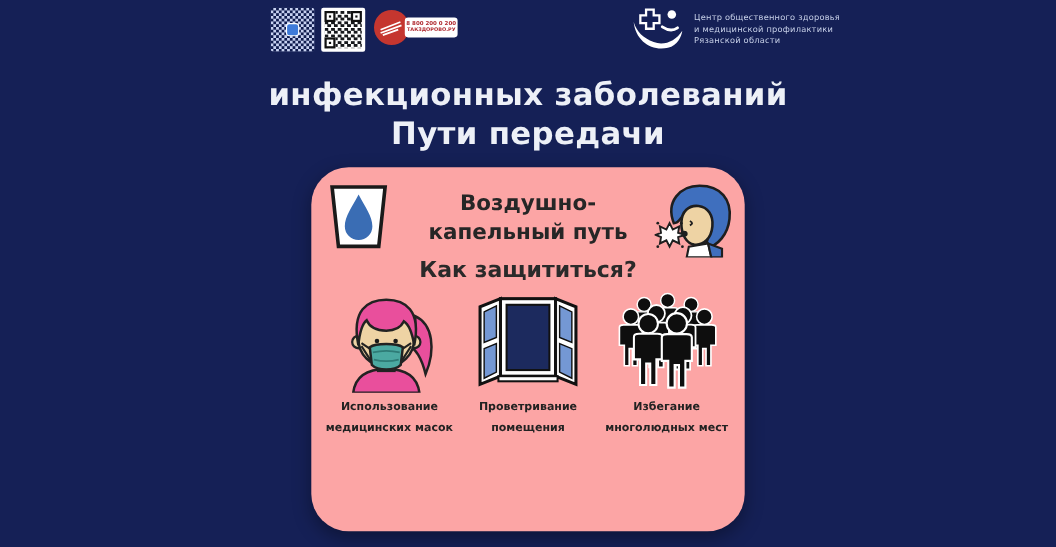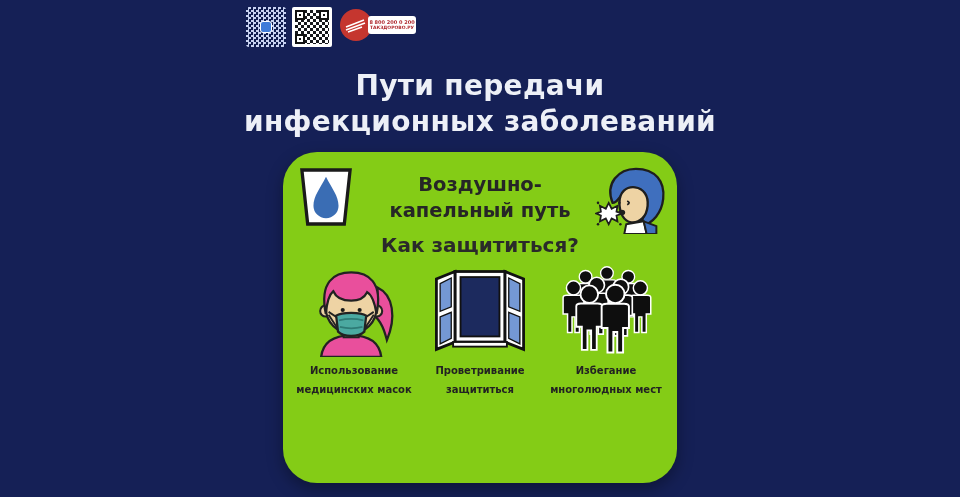--- a/index.html
+++ b/index.html
@@ -58,21 +58,21 @@
   
   .poster-title {
     position:absolute; left:0; top:68px; width:960px;
     text-align:center; color:#edf0f7; font-weight:bold;
     font-size:28px; line-height:36px; letter-spacing:.3px;
   }
 
   
   .card {
     position:absolute; left:283px; top:152px; width:394px; height:331px;
-    background:#84cc16; border-radius:34px;
+    background:#fca5a5; border-radius:34px;
     box-shadow:0 6px 16px rgba(0,0,0,.35);
   }
   .glass-icon { position:absolute; left:16px; top:14px; }
   .sneeze-icon { position:absolute; right:4px; top:10px; }
   .route-title {
     padding:20px 80px 0 80px; text-align:center;
     font-size:19.5px; line-height:26px; font-weight:bold; color:#262626;
   }
   .examples {
     margin:14px 14px 0 17px;
@@ -112,25 +112,38 @@
   <div class="stamp">
     <svg width="24" height="18" viewBox="0 0 24 18">
       <path d="M2 11 L20 4 M2 14 L21 7 M4 16 L18 11" stroke="#fff" stroke-width="1.6" fill="none"></path>
     </svg>
   </div>
   <div class="stamp-pill">
     <span class="l1">8 800 200 0 200</span>
     <span class="l2">ТАКЗДОРОВО.РУ</span>
   </div>
 
+  <div class="org">
+    <svg class="org-emblem" viewBox="0 0 60 52">
+      <path d="M7 18 C9 38 26 49 43 45 C53 42 57 34 58 27 C51 38 39 43 28 39 C17 35 10 28 7 18 Z" fill="#fff"></path>
+      <path d="M20 5 h8 v6 h6 v8 h-6 v6 h-8 v-6 h-6 v-8 h6 Z" fill="none" stroke="#fff" stroke-width="2.4"></path>
+      <circle cx="47" cy="10" r="4.5" fill="#fff"></circle>
+      <path d="M37 23 q9 6 16 1" stroke="#fff" stroke-width="3" fill="none" stroke-linecap="round"></path>
+    </svg>
+    <div class="org-text">
+      <div>Центр общественного здоровья</div>
+      <div>и медицинской профилактики</div>
+      <div>Рязанской области</div>
+    </div>
+  </div>
 </div>
 
 <div class="poster-title">
+  <div>инфекционных заболеваний</div>
   <div>Пути передачи</div>
-  <div>инфекционных заболеваний</div>
 </div>
 
 <div class="card">
 
   <svg class="glass-icon" width="54" height="62" viewBox="0 0 56 62">
     <polygon points="3,3 53,3 47,59 9,59" fill="#fff" stroke="#1a1a1a" stroke-width="3.4"></polygon>
     <path d="M28 10 C34 22 41 30 41 40 a13 13 0 0 1 -26 0 C15 30 22 22 28 10 Z" fill="#3a6db4"></path>
   </svg>
 
   <svg class="sneeze-icon" width="78" height="72" viewBox="0 0 80 74">
@@ -182,21 +195,21 @@
           <rect x="34" y="12" width="42" height="64" fill="#1c2a5e" stroke="#111" stroke-width="2"></rect>
           <polygon points="28,6 8,14 8,90 28,82" fill="#fff" stroke="#111" stroke-width="3"></polygon>
           <polygon points="12,19 24,13 24,44 12,49" fill="#7498d4" stroke="#111" stroke-width="1.4"></polygon>
           <polygon points="12,55 24,50 24,78 12,84" fill="#7498d4" stroke="#111" stroke-width="1.4"></polygon>
           <polygon points="82,6 102,14 102,90 82,82" fill="#fff" stroke="#111" stroke-width="3"></polygon>
           <polygon points="86,13 98,19 98,49 86,44" fill="#7498d4" stroke="#111" stroke-width="1.4"></polygon>
           <polygon points="86,50 98,55 98,84 86,78" fill="#7498d4" stroke="#111" stroke-width="1.4"></polygon>
           <rect x="26" y="82" width="58" height="5" fill="#fff" stroke="#111" stroke-width="2"></rect>
         </svg>
       </div>
-      <div class="measure-label">Проветривание защититься</div>
+      <div class="measure-label">Проветривание помещения</div>
     </div>
 
     <div class="measure">
       <div class="measure-icon">
         <svg width="104" height="92" viewBox="0 0 112 96">
           <defs>
             <g id="person">
               <circle cx="0" cy="-26" r="9.5"></circle>
               <path d="M-14 -13 Q-14 -16 -9 -16 L9 -16 Q14 -16 14 -13 L14 9 L8 9 L8 34 L2 34 L2 13 L-2 13 L-2 34 L-8 34 L-8 9 L-14 9 Z"></path>
             </g>

